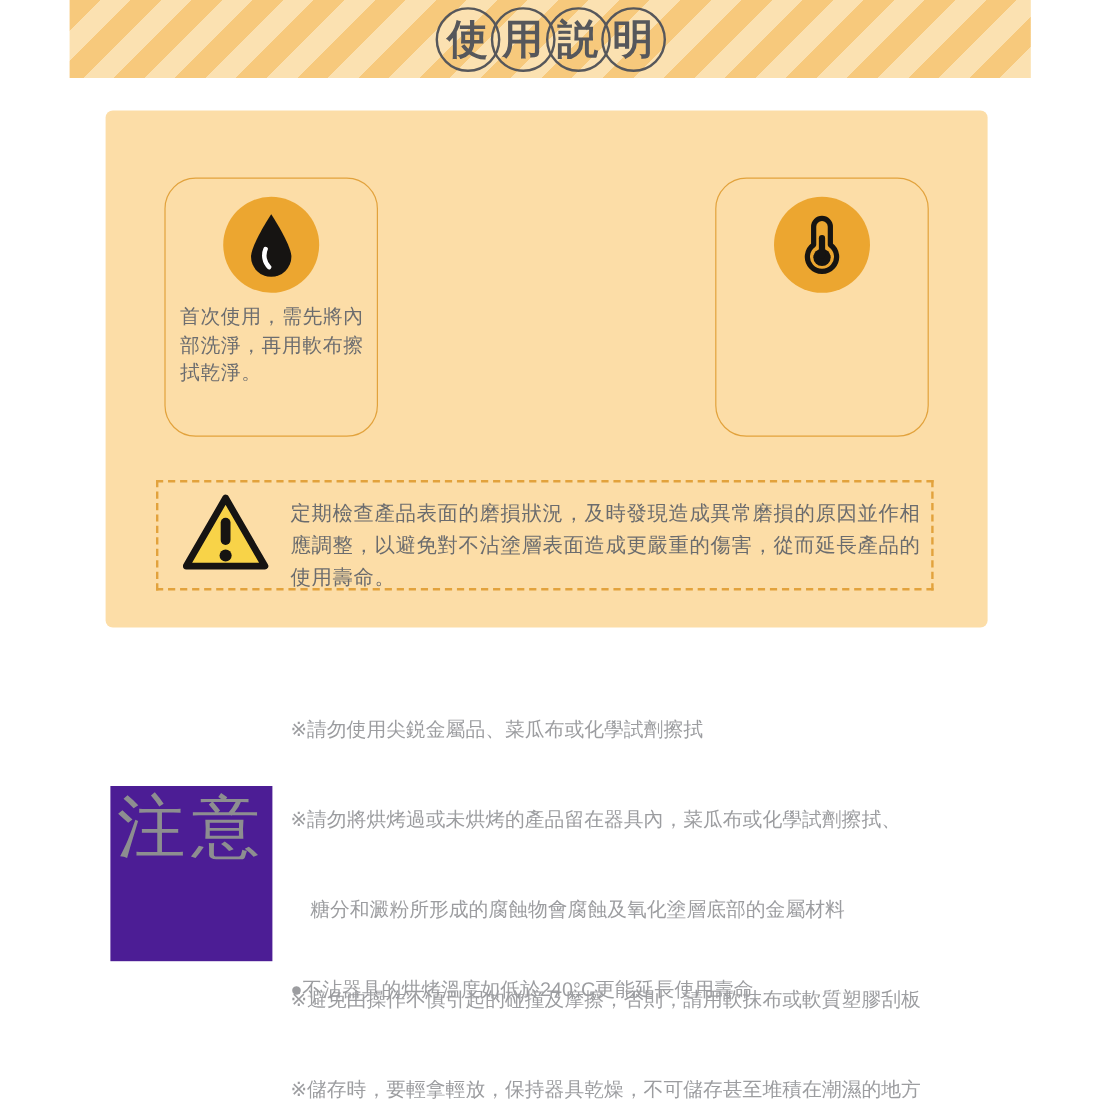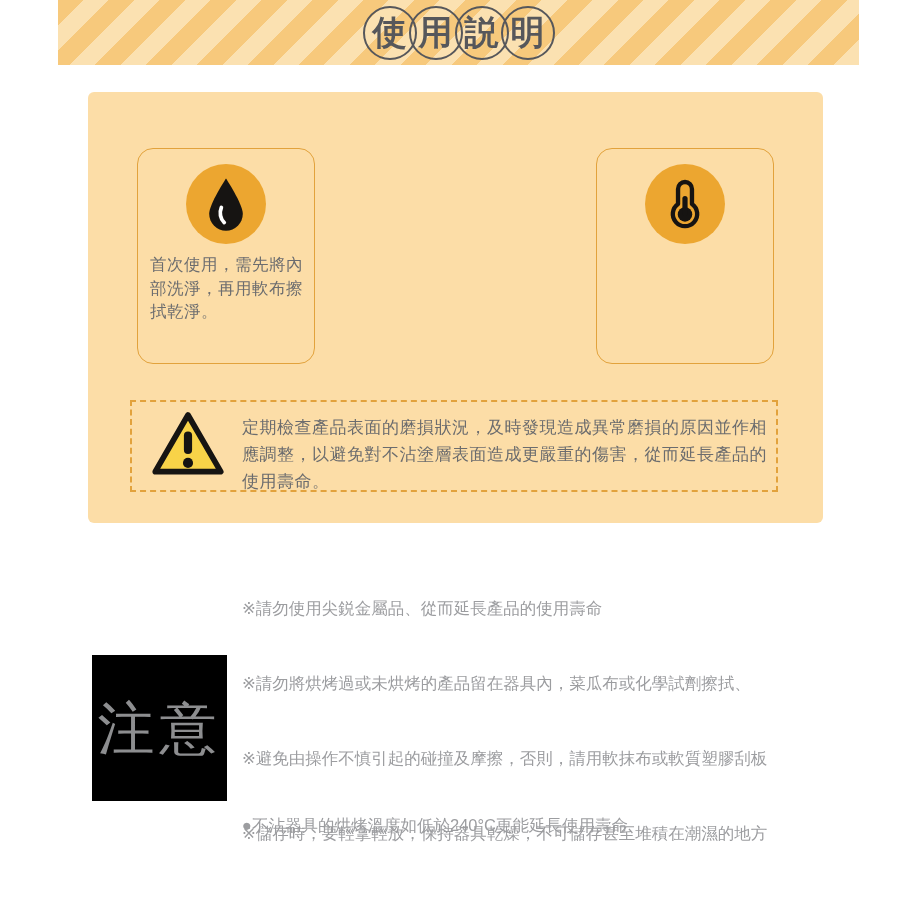--- a/index.html
+++ b/index.html
@@ -23,21 +23,21 @@
   
   .panel{
     position:absolute;left:88px;top:92px;width:735px;height:431px;
     background:#fcdda7;border-radius:6px;
   }
   .cards{
     position:absolute;left:0;top:56px;width:100%;box-sizing:border-box;
     padding:0 49px;display:flex;justify-content:space-between;
   }
   .card{
-    width:178px;height:216px;border:1.5px solid #e2a23c;border-radius:16px;
+    width:178px;height:216px;border:1.5px solid #e2a23c;border-radius:26px;
     box-sizing:border-box;
   }
   .icon-circle{
     width:80px;height:80px;border-radius:50%;background:#eca630;
     margin:15px auto 0;display:flex;align-items:center;justify-content:center;
   }
   .card-text{
     margin:9px 10px 0 12px;font-size:16.5px;line-height:23.5px;
     color:#6c6d6f;letter-spacing:0.5px;
   }
@@ -47,23 +47,23 @@
     border:2px dashed #e2a23c;box-sizing:border-box;
     display:flex;align-items:center;
   }
   .warning-tri{flex:0 0 auto;margin:0 16px 0 18px;}
   .warning-text{
     font-size:17px;line-height:27px;color:#6b6c6e;width:530px;letter-spacing:0.5px;margin-top:16px;
   }
   
   .caution-badge{
     position:absolute;left:92px;top:655px;width:135px;height:146px;
-    background:#000000;color:#8d8e90;text-align:center;
+    background:#4c1d95;color:#8d8e90;text-align:center;
     font-size:57px;line-height:69px;font-weight:500;letter-spacing:5px;
-    display:flex;flex-direction:column;justify-content:center;
+    display:flex;justify-content:center;
   }
   .notes{
     position:absolute;left:242px;top:546px;
     font-size:16.5px;line-height:25px;color:#9c9da0;white-space:pre;
   }
   .suggest{
     position:absolute;left:242px;top:762px;
     font-size:16.5px;line-height:25.5px;color:#9c9da0;white-space:pre;
   }
 </style>
@@ -121,22 +121,23 @@
     </div>
     <div class="warning-text">定期檢查產品表面的磨損狀況，及時發現造成異常磨損的原因並作相應調整，以避免對不沾塗層表面造成更嚴重的傷害，從而延長產品的使用壽命。</div>
   </div>
 </div>
 
 <div class="caution-badge">
   <div>注意</div>
 </div>
 
 <div class="notes">
-  <div>※請勿使用尖鋭金屬品、從而延長產品的使用壽命</div>
+  <div>※請勿使用尖鋭金屬品、菜瓜布或化學試劑擦拭</div>
   <div>※請勿將烘烤過或未烘烤的產品留在器具內，菜瓜布或化學試劑擦拭、</div>
+  <div>　糖分和澱粉所形成的腐蝕物會腐蝕及氧化塗層底部的金屬材料</div>
   <div>※避免由操作不慎引起的碰撞及摩擦，否則，請用軟抹布或軟質塑膠刮板</div>
   <div>※儲存時，要輕拿輕放，保持器具乾燥，不可儲存甚至堆積在潮濕的地方</div>
   
   
   
 </div>
 
 <div class="suggest">
   <div>●不沾器具的烘烤溫度如低於240°C更能延長使用壽命</div>
   

